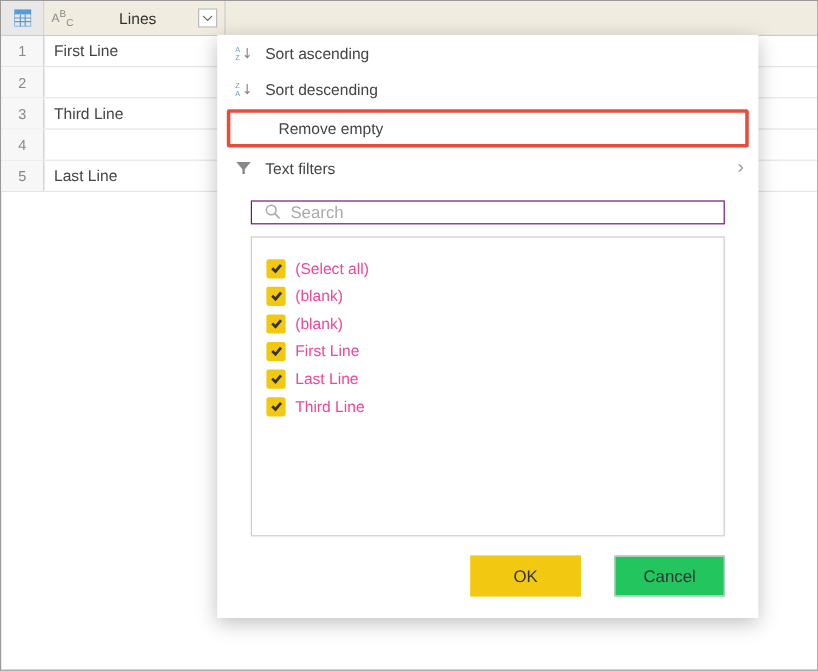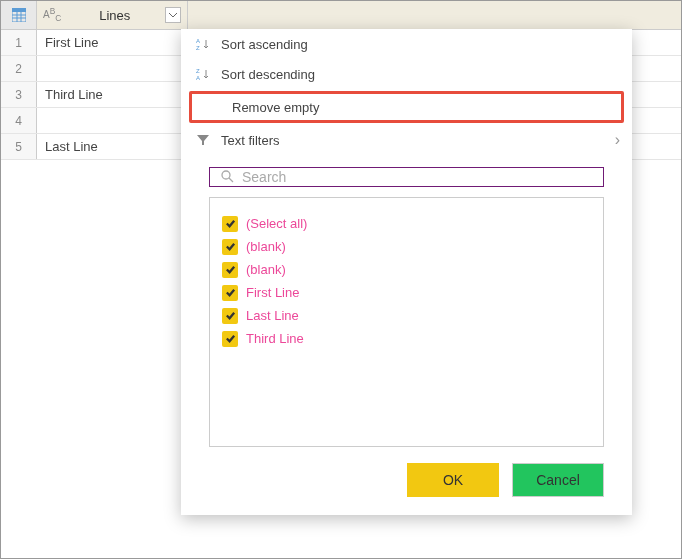--- a/index.html
+++ b/index.html
@@ -164,21 +164,21 @@
     .checkbox svg {
       width: 11px;
       height: 11px;
       stroke: #333;
       stroke-width: 2.5;
       fill: none;
     }
     .buttons {
       display: flex;
       justify-content: flex-end;
-      gap: 13px;
+      gap: 28px;
       margin: 16px 28px 0 28px;
     }
     .btn {
       min-width: 92px;
       height: 34px;
       display: flex;
       align-items: center;
       justify-content: center;
       font-size: 14px;
       cursor: pointer;

